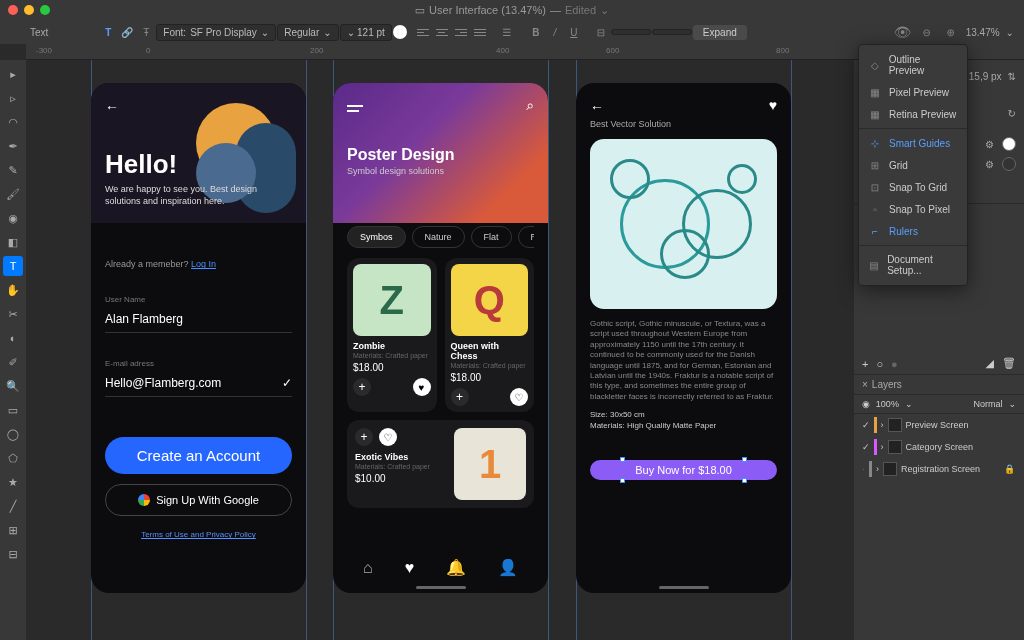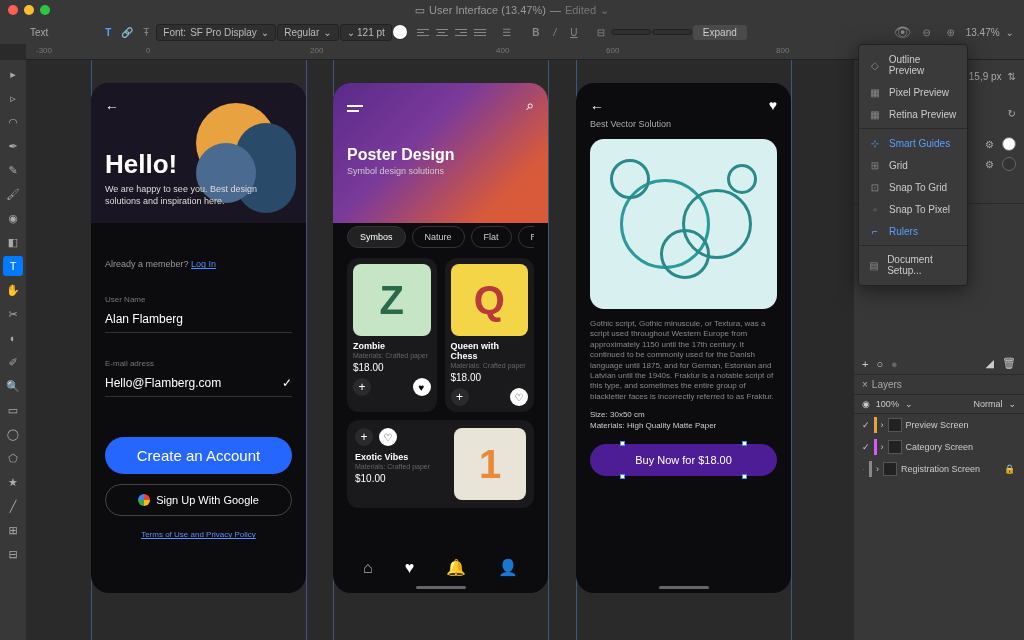--- a/index.html
+++ b/index.html
@@ -75,21 +75,21 @@
 .card-wide .info{flex:1}
 .card-wide .actions-top{display:flex;gap:6px;margin-bottom:6px}
 .navbar{position:absolute;bottom:10px;left:14px;right:14px;display:flex;justify-content:space-around;align-items:center;padding:6px 0}
 .nav-ic{color:#aaa;font-size:16px}
 .nav-ic.active{color:#fff}
 .home-ind{position:absolute;bottom:4px;left:50%;transform:translateX(-50%);width:50px;height:3px;background:#666;border-radius:2px}
 .gothic-img{width:100%;height:170px;background:#d8f0ef;border-radius:14px;margin-top:10px;position:relative;overflow:hidden}
 .swirl{position:absolute;border:3px solid #2a8a8a;border-radius:50%}
 .gothic-desc{font-size:8px;color:#888;line-height:1.3;margin-top:10px}
 .gothic-meta{font-size:8px;color:#ccc;margin-top:8px}
-.buy-btn{background:#4c1d95;color:#fff;text-align:center;border-radius:20px;padding:10px 0;font-size:11px;margin-top:14px;position:relative}
+.buy-btn{background:#8b5cf6;color:#fff;text-align:center;border-radius:20px;padding:4px 0;font-size:11px;margin-top:30px;position:relative}
 .sel-handle{position:absolute;width:5px;height:5px;background:#fff;border:1px solid #4a8fff}
 .right-panel{width:170px;background:#383838;display:flex;flex-direction:column}
 .rp-top{padding:8px;font-size:10px;color:#aaa;border-bottom:1px solid #2a2a2a}
 .rp-row{display:flex;align-items:center;gap:6px;padding:3px 0}
 .rp-circle{width:14px;height:14px;border-radius:50%;border:1px solid #666}
 .layers-head{padding:4px 8px;font-size:10px;color:#aaa;border-bottom:1px solid #2a2a2a;display:flex;align-items:center;gap:4px}
 .layers-sub{padding:4px 8px;font-size:9px;display:flex;align-items:center;gap:6px;border-bottom:1px solid #2a2a2a}
 .layer-item{display:flex;align-items:center;gap:4px;padding:3px 8px;font-size:9px}
 .layer-thumb{width:14px;height:14px;background:#222;border:1px solid #555}
 .layer-color{width:3px;height:16px}

